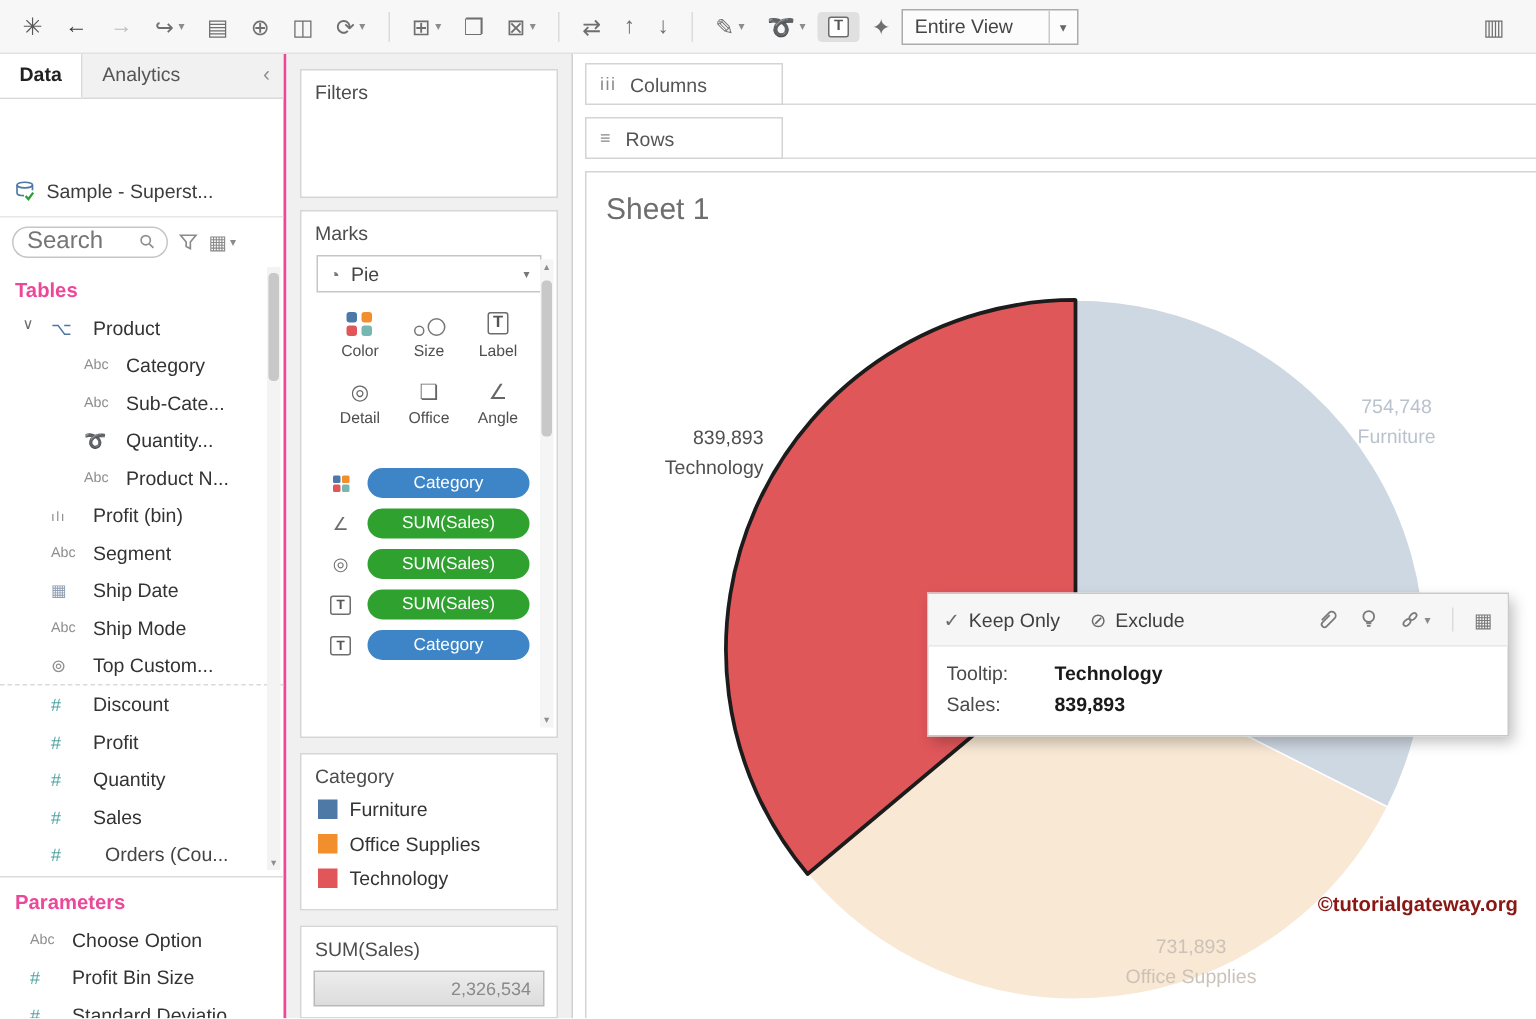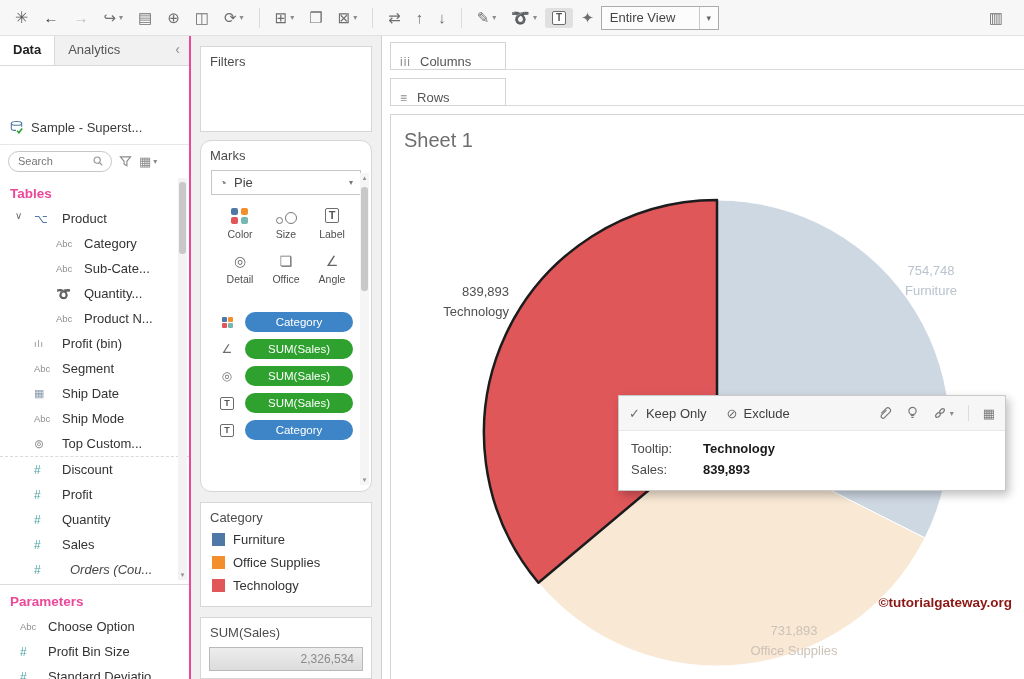--- a/index.html
+++ b/index.html
@@ -29,53 +29,53 @@
   
   .datapane{position:absolute;left:0;top:36px;width:191px;bottom:0;background:#fff;border-right:2px solid #ec4899;box-sizing:border-box;overflow:hidden;}
   .tabs{display:flex;align-items:stretch;height:29px;background:#f1f1f1;border-bottom:1px solid #d9d9d9;}
   .tab{padding:6px 13px;font-size:13px;color:#555;}
   .tab.active{background:#fff;color:#222;font-weight:bold;border-right:1px solid #d9d9d9;}
   .collapse{margin-left:auto;padding:5px 9px;color:#8f8f8f;font-size:14px;}
   .dsrow{height:33px;display:flex;align-items:center;gap:7px;padding:0 9px;border-bottom:1px solid #e7e7e7;color:#3c3c3c;margin-top:45px;}
   .searchrow{height:32px;display:flex;align-items:center;gap:7px;padding:0 8px;}
   .searchbox{width:104px;height:21px;border:1px solid #c6c6c6;border-radius:11px;display:flex;align-items:center;
              padding:0 7px;box-sizing:border-box;background:#fff;}
-  .searchbox input{border:none;outline:none;width:72px;font-size:11px;color:#777;background:transparent;font-family:inherit;}
+  .searchbox input{border:none;outline:none;width:72px;font-size:16px;color:#777;background:transparent;font-family:inherit;}
   .viewmode{display:flex;align-items:center;gap:2px;color:#8a8a8a;font-size:13px;}
   .viewmode .vmcaret{font-size:8px;}
   .tables-header,.params-header{padding:9px 10px 5px;font-weight:bold;font-size:13.5px;color:#ec4899;}
   .params-header{border-top:1px solid #dcdcdc;margin-top:2px;}
   .frow{height:25px;display:flex;align-items:center;padding-left:34px;position:relative;color:#333;font-size:13px;}
   .frow.child{padding-left:56px;}
   .frow.sepafter{border-bottom:1px dashed #dadada;}
   .params .frow{padding-left:20px;}
   .tree-caret{position:absolute;left:15px;top:4px;color:#6b6b6b;font-size:10px;}
   .ficon{width:26px;text-align:left;flex:none;}
   .flabel{margin-left:2px;white-space:nowrap;}
-  .flabel.ital{font-style:italic;color:#444;margin-left:10px;}
+  .flabel.ital{color:#444;margin-left:10px;}
   .ic-abc{font-size:9.5px;color:#8e8e8e;}
   .ic-hash{font-size:12px;color:#4fa3a3;}
   .ic-clip{font-size:12px;color:#8e8e8e;}
   .ic-calendar{font-size:11px;color:#8e9db0;}
   .ic-bars{font-size:9px;color:#8e8e8e;letter-spacing:1px;}
   .ic-venn{font-size:12px;color:#8e8e8e;}
   .ic-hierarchy{font-size:12px;color:#4e79a7;}
   .vscroll{position:absolute;width:9px;background:#f3f3f3;}
   .vscroll .thumb{position:absolute;left:1px;width:7px;background:#c8c8c8;border-radius:3px;}
   .vscroll .sarrow{position:absolute;left:0;width:9px;text-align:center;font-size:7px;color:#8f8f8f;}
   .vscroll.ds{right:2px;top:142px;height:402px;}
   .vscroll.ds .thumb{top:4px;height:72px;}
   .vscroll.ds .sarrow{bottom:1px;}
 
   
   .shelfpane{position:absolute;left:191px;top:36px;width:191px;bottom:0;background:#f0f0f0;border-right:1px solid #d0d0d0;box-sizing:border-box;}
   .card{position:absolute;left:9px;width:172px;background:#fff;border:1px solid #d6d6d6;box-sizing:border-box;overflow:hidden;}
   .card-title{padding:7px 9px 3px;font-size:13px;color:#4d4d4d;}
   .card.filters{top:10px;height:86px;}
-  .card.marks{top:104px;height:352px;border-radius:11px;}
+  .card.marks{top:104px;height:352px;}
   .card.legend{top:466px;height:105px;}
   .card.sumcard{top:581px;height:62px;}
   .marktype{margin:4px 10px 0;height:23px;border:1px solid #c6c6c6;display:flex;align-items:center;background:#fff;}
   .marktype .pieic{width:22px;text-align:center;color:#777;font-size:12px;}
   .marktype .mtlabel{flex:1;color:#444;}
   .marktype .mtcaret{width:18px;align-self:stretch;display:flex;align-items:center;justify-content:center;font-size:8px;color:#777;}
   .mbtns{display:grid;grid-template-columns:repeat(3,1fr);margin:12px 16px 0;row-gap:12px;}
   .mbtn{display:flex;flex-direction:column;align-items:center;gap:4px;font-size:10.5px;color:#4f4f4f;}
   .micon{height:17px;display:flex;align-items:center;justify-content:center;color:#666;font-size:14px;}
   .cdots{display:grid;grid-template-columns:8px 8px;grid-gap:2px;}
@@ -97,21 +97,21 @@
   .swatch{width:13px;height:13px;flex:none;}
   .llabel{font-size:13px;color:#333;}
   .sumctl{margin:4px 8px;height:22px;border:1px solid #b9b9b9;background:linear-gradient(#ededed,#dcdcdc);
           display:flex;align-items:center;justify-content:flex-end;padding:0 8px;color:#8a8a8a;font-size:12px;}
 
   
   .main{position:absolute;left:382px;top:36px;right:0;bottom:0;background:#fff;}
   .shelfrow{position:absolute;left:8px;right:0;height:28px;display:flex;}
   .shelfrow.cols{top:6px;}
   .shelfrow.rws{top:42px;}
-  .shelf-label{width:116px;border:1px solid #d4d4d4;background:#fff;display:flex;align-items:flex-end;gap:9px;
+  .shelf-label{width:132px;border:1px solid #d4d4d4;background:#fff;display:flex;align-items:center;gap:9px;
                padding:0 9px;color:#555;box-sizing:border-box;flex:none;}
   .shelficon{color:#8a8a8a;font-size:12px;font-style:normal;letter-spacing:1px;}
   .shelf-strip{flex:1;border-bottom:1px solid #dadada;}
   .sheet{position:absolute;left:8px;top:78px;right:0;bottom:0;border:1px solid #d4d4d4;border-right:none;border-bottom:none;
          background:#fff;overflow:hidden;}
   .sheet-title{position:absolute;left:13px;top:14px;font-size:20px;color:#6e6e6e;}
   svg.pie{position:absolute;left:0;top:0;}
   .plabel{position:absolute;font-size:13px;line-height:20px;}
   .lbl-tech{left:20px;top:167px;width:98px;text-align:right;color:#4f4f4f;}
   .lbl-furn{left:485px;top:146px;width:110px;text-align:center;color:#bac3cd;}

